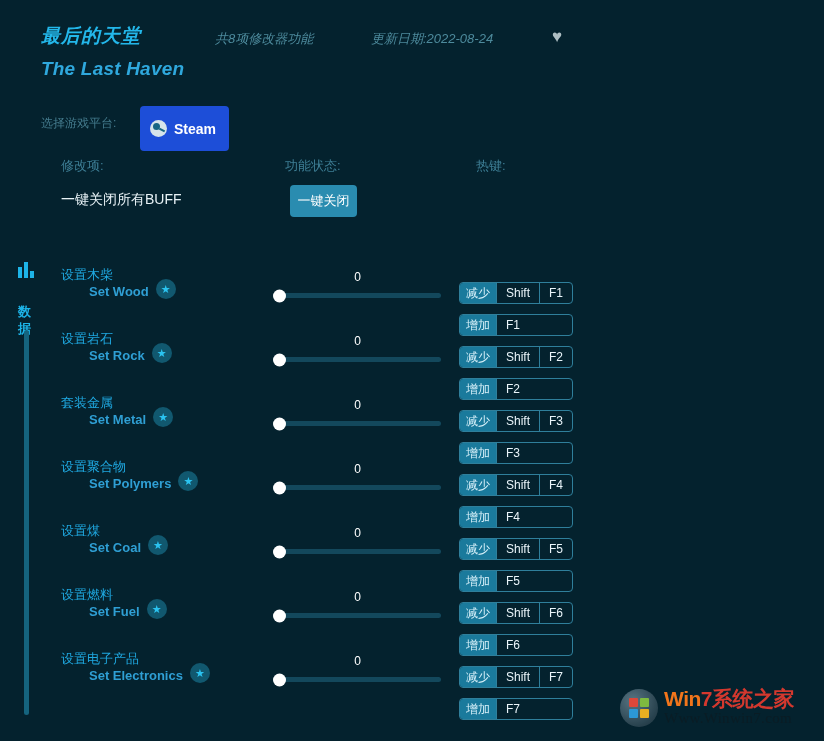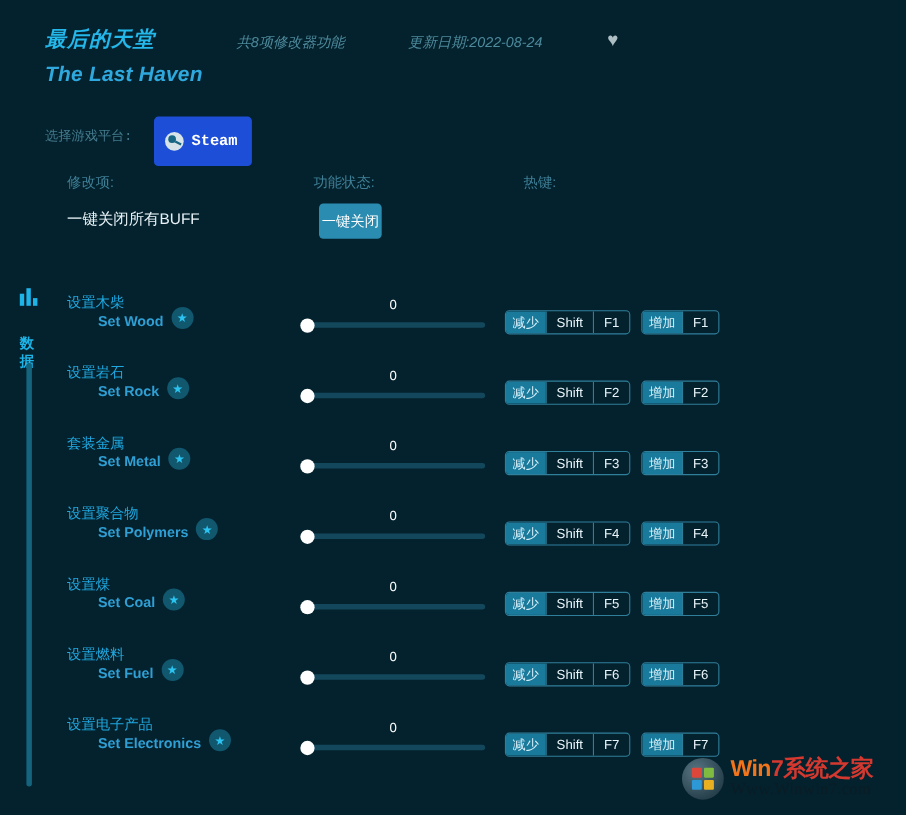--- a/index.html
+++ b/index.html
@@ -92,21 +92,21 @@
   }
   #fav-heart {
     position: absolute;
     left: 552px; top: 28px;
     font-size: 17px;
     color: #aebfc4;
     line-height: 17px;
   }
 
   
-  #platform-row { position: absolute; left: 0; top: 106px; width: 824px; height: 34px; font-family: Liberation Mono, monospace; }
+  #platform-row { position: absolute; left: 0; top: 106px; width: 824px; height: 34px; }
   #platform-label {
     position: absolute;
     left: 41px; top: 9px;
     font-size: 12px;
     color: #447b8d;
   }
   #platform-btn {
     position: absolute;
     left: 140px; top: 0px;
     height: 45px;
@@ -161,21 +161,21 @@
   
   #buff-label {
     position: absolute;
     left: 61px; top: 191px;
     font-size: 14px;
     color: #e8f2f6;
   }
   #buff-btn {
     position: absolute;
     left: 290px; top: 185px;
-    width: 57px; height: 32px;
+    width: 67px; height: 32px;
     background: #2a8cb0;
     border-radius: 4px;
     color: #ffffff;
     font-size: 13px;
     display: flex;
     align-items: center;
     justify-content: center;
     cursor: pointer;
   }
 
@@ -247,20 +247,21 @@
     border-radius: 50%;
     background: #ffffff;
     cursor: pointer;
   }
 
   .hotkeys {
     position: absolute;
     left: 459px; top: 22px;
     display: flex;
     gap: 10px;
+    flex-direction: column;
   }
   .pill {
     display: flex;
     align-items: stretch;
     height: 22px;
     border: 1px solid #2f7f9b;
     border-radius: 4px;
     overflow: hidden;
     cursor: pointer;
   }

